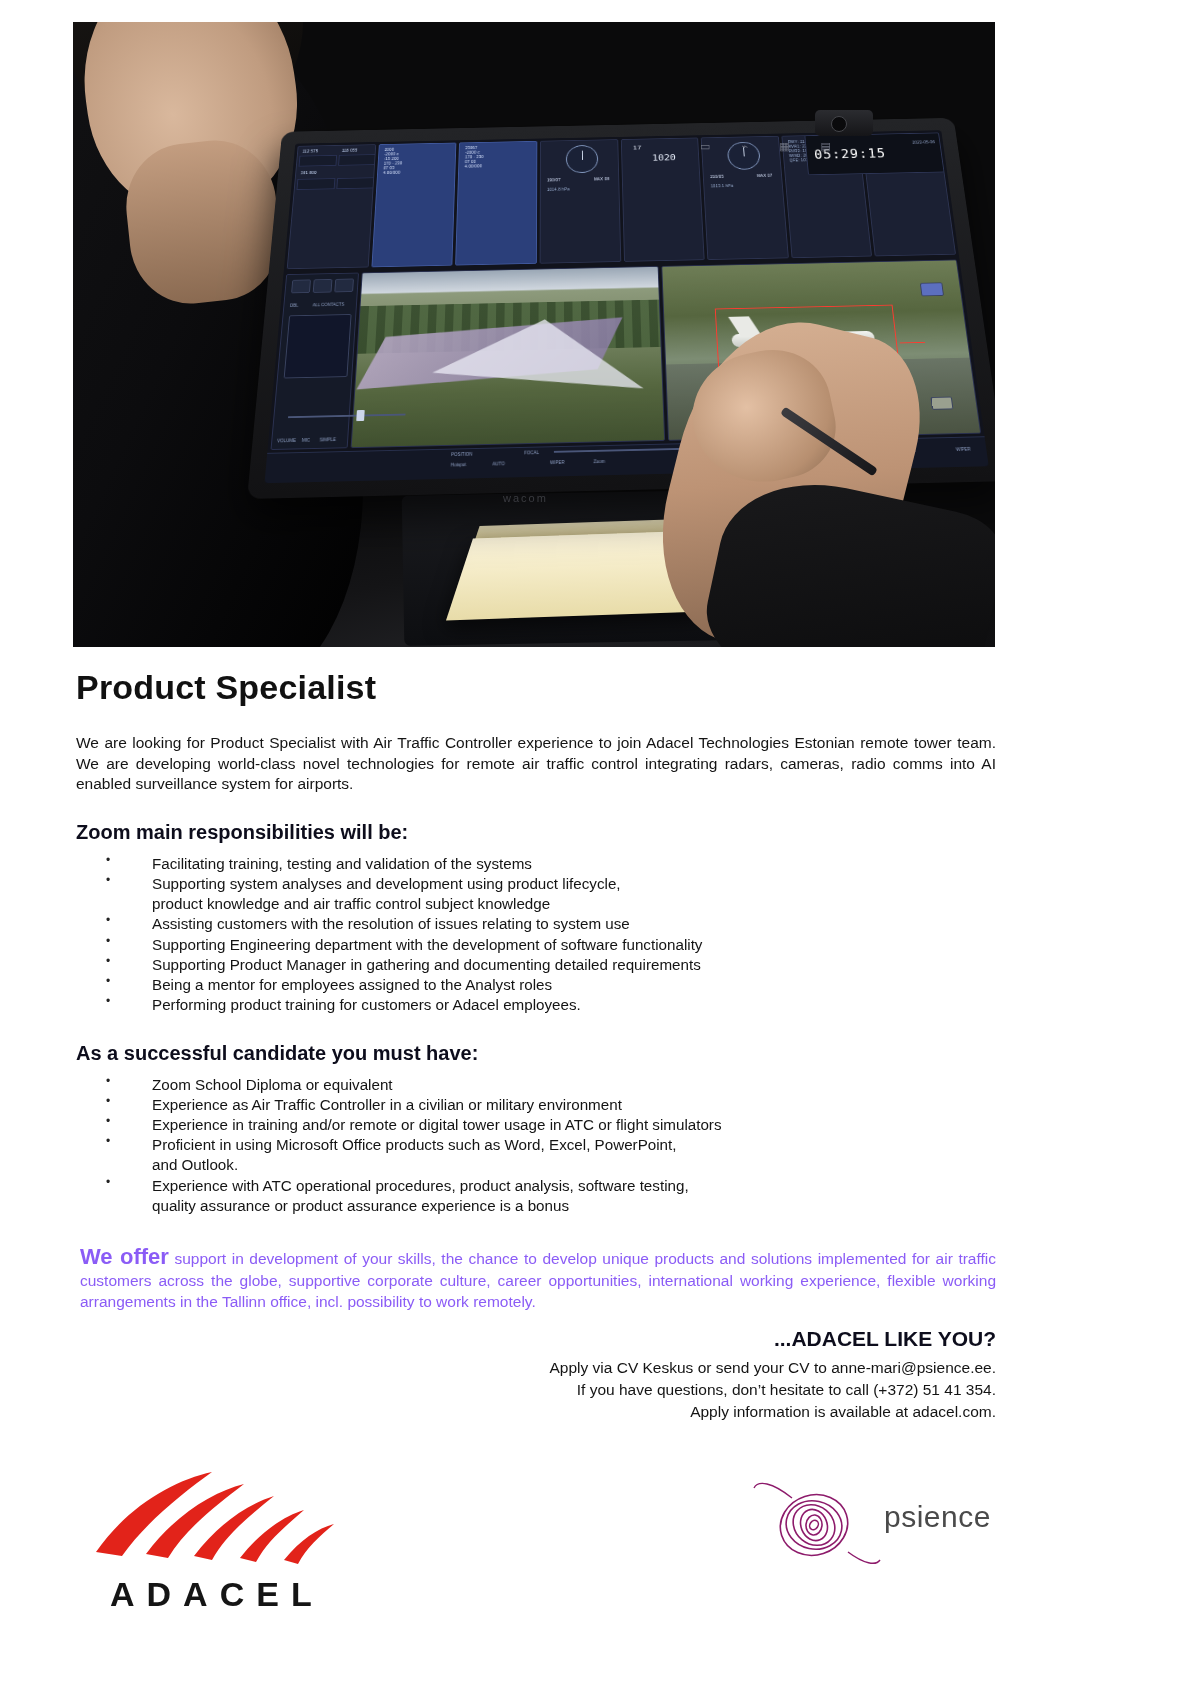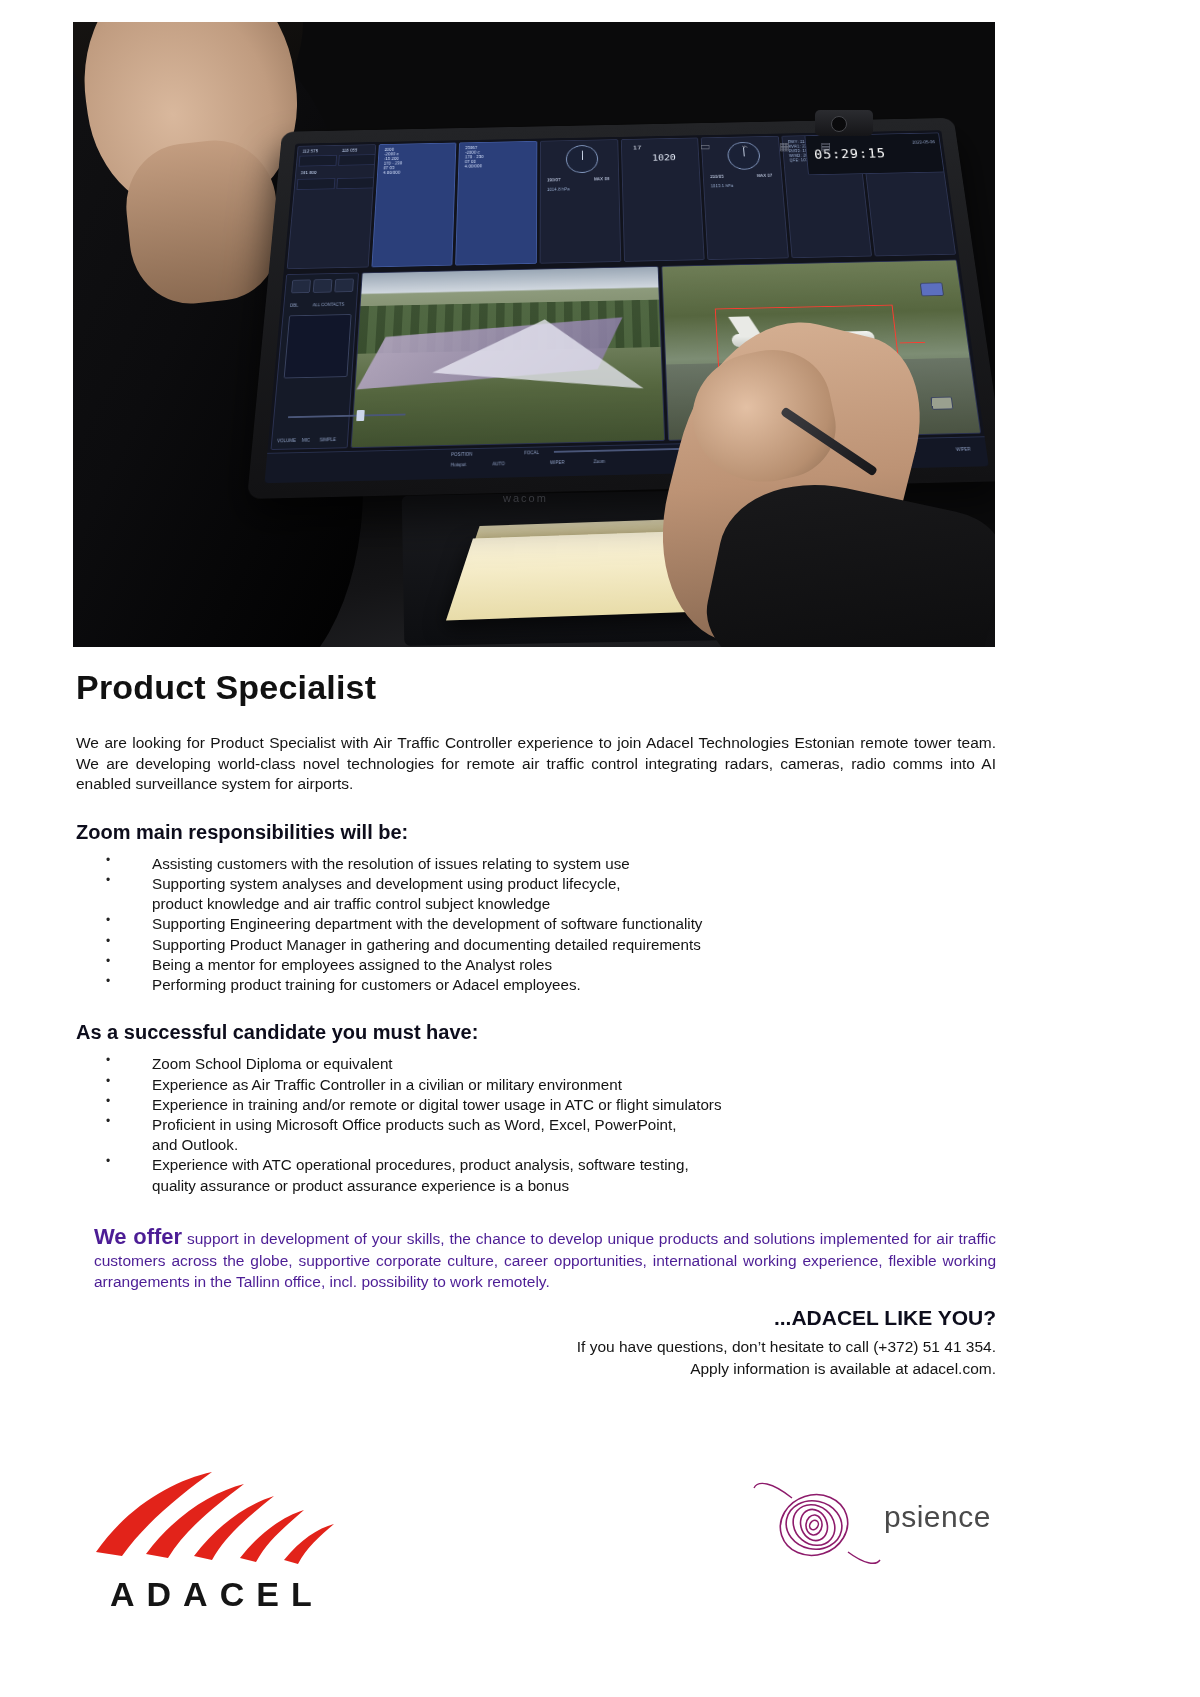--- a/index.html
+++ b/index.html
@@ -110,21 +110,21 @@
 
   
   .content{position:absolute;left:76px;top:668px;width:920px;}
   h1.title{font-size:34px;font-weight:bold;margin:0 0 26px 0;letter-spacing:.2px;color:#111;}
   p.intro{font-size:15.5px;line-height:1.33;text-align:justify;margin:0 0 26px 0;color:#141414;}
   h2.sec{font-size:20px;font-weight:bold;margin:0 0 10px 0;color:#0d0d1c;}
   ul.bul{list-style:none;margin:0 0 26px 0;padding:0 0 0 30px;}
   ul.bul li{position:relative;font-size:15.2px;line-height:1.33;padding-left:46px;color:#141414;}
   ul.bul li:before{content:"\2022";position:absolute;left:0;top:-1px;font-size:12px;color:#222;}
   ul.bul li .cont{display:block;}
-  p.offer{font-size:15.5px;line-height:1.33;text-align:justify;margin:0 0 14px 18px;color:#4c1d95;}
+  p.offer{font-size:15.5px;line-height:1.33;text-align:justify;margin:0 0 14px 4px;color:#8b5cf6;}
   p.offer b{font-size:22px;font-weight:bold;}
   .sounds{text-align:right;font-size:21px;font-weight:bold;color:#0d0d1c;margin:14px 0 6px 0;}
   .contact{text-align:right;font-size:15.5px;line-height:1.42;color:#141414;}
 
   
   .adacel{position:absolute;left:88px;top:1466px;width:265px;height:110px;}
   .adacel-name{position:absolute;left:110px;top:1575px;font-size:34px;font-weight:bold;
      letter-spacing:12px;color:#151515;}
   .psience{position:absolute;left:752px;top:1478px;width:250px;height:95px;}
   .psience-word{position:absolute;left:884px;top:1500px;font-size:30px;color:#4a4a4a;
@@ -265,27 +265,30 @@
 
 <div class="content">
 
   <h1 class="title">Product Specialist</h1>
 
   <p class="intro">We are looking for Product Specialist with Air Traffic Controller experience to join Adacel Technologies Estonian remote tower team. We are developing world-class novel technologies for remote air traffic control integrating radars, cameras, radio comms into AI enabled surveillance system for airports.</p>
 
   <h2 class="sec">Zoom main responsibilities will be:</h2>
   <ul class="bul">
     <li>
-      <span>Assisting customers with the resolution of issues relating to system use</span>
+      <span>Facilitating training, testing and validation of the systems</span>
     </li>
     <li>
       <span>Supporting system analyses and development using product lifecycle,</span>
       <span class="cont">product knowledge and air traffic control subject knowledge</span>
     </li>
     <li>
+      <span>Assisting customers with the resolution of issues relating to system use</span>
+    </li>
+    <li>
       <span>Supporting Engineering department with the development of software functionality</span>
     </li>
     <li>
       <span>Supporting Product Manager in gathering and documenting detailed requirements</span>
     </li>
     <li>
       <span>Being a mentor for employees assigned to the Analyst roles</span>
     </li>
     <li>
       <span>Performing product training for customers or Adacel employees.</span>
@@ -311,20 +314,21 @@
       <span>Experience with ATC operational procedures, product analysis, software testing,</span>
       <span class="cont">quality assurance or product assurance experience is a bonus</span>
     </li>
   </ul>
 
   <p class="offer"><b>We offer</b><span> support in development of your skills, the chance to develop unique products and solutions implemented for air traffic customers across the globe, supportive corporate culture, career opportunities, international working experience, flexible working arrangements in the Tallinn office, incl. possibility to work remotely.</span></p>
 
   <div class="sounds">...ADACEL LIKE YOU?</div>
 
   <div class="contact">
+    <div>Apply via CV Keskus or send your CV to anne-mari@psience.ee.</div>
     <div>If you have questions, don’t hesitate to call (+372) 51 41 354.</div>
     <div>Apply information is available at adacel.com.</div>
   </div>
 </div>
 
 <div class="adacel">
   <svg width="265" height="110" viewBox="0 0 265 110">
     <g fill="#e2231a">
       <path d="M8 86 C 40 40, 86 14, 124 6 C 96 26, 58 56, 34 90 Z"></path>
       <path d="M58 88 C 86 50, 124 26, 156 18 C 130 38, 98 62, 80 92 Z"></path>

